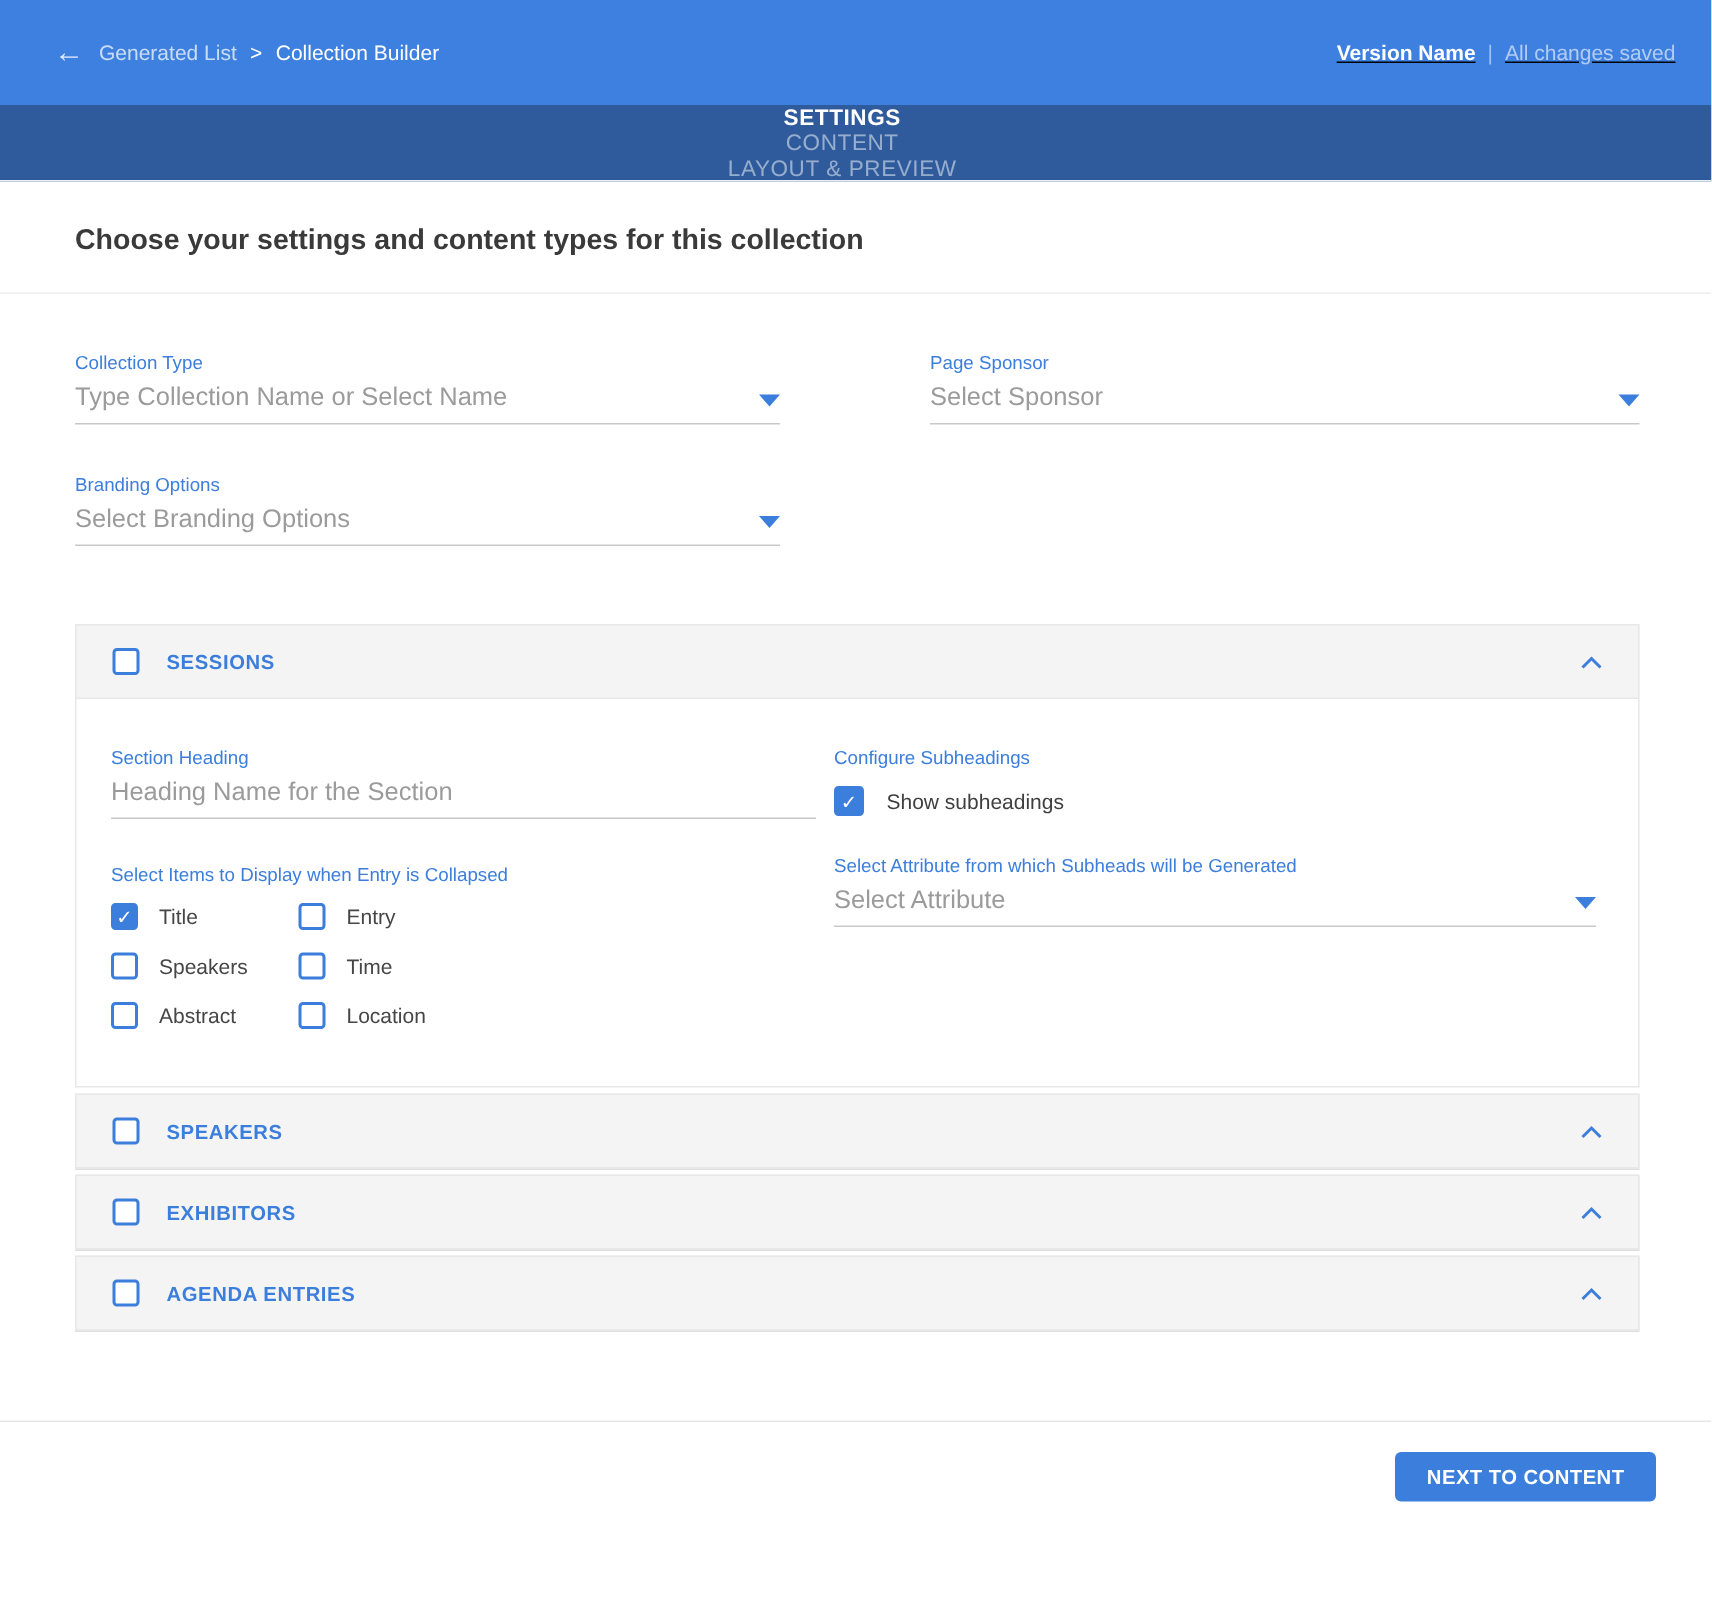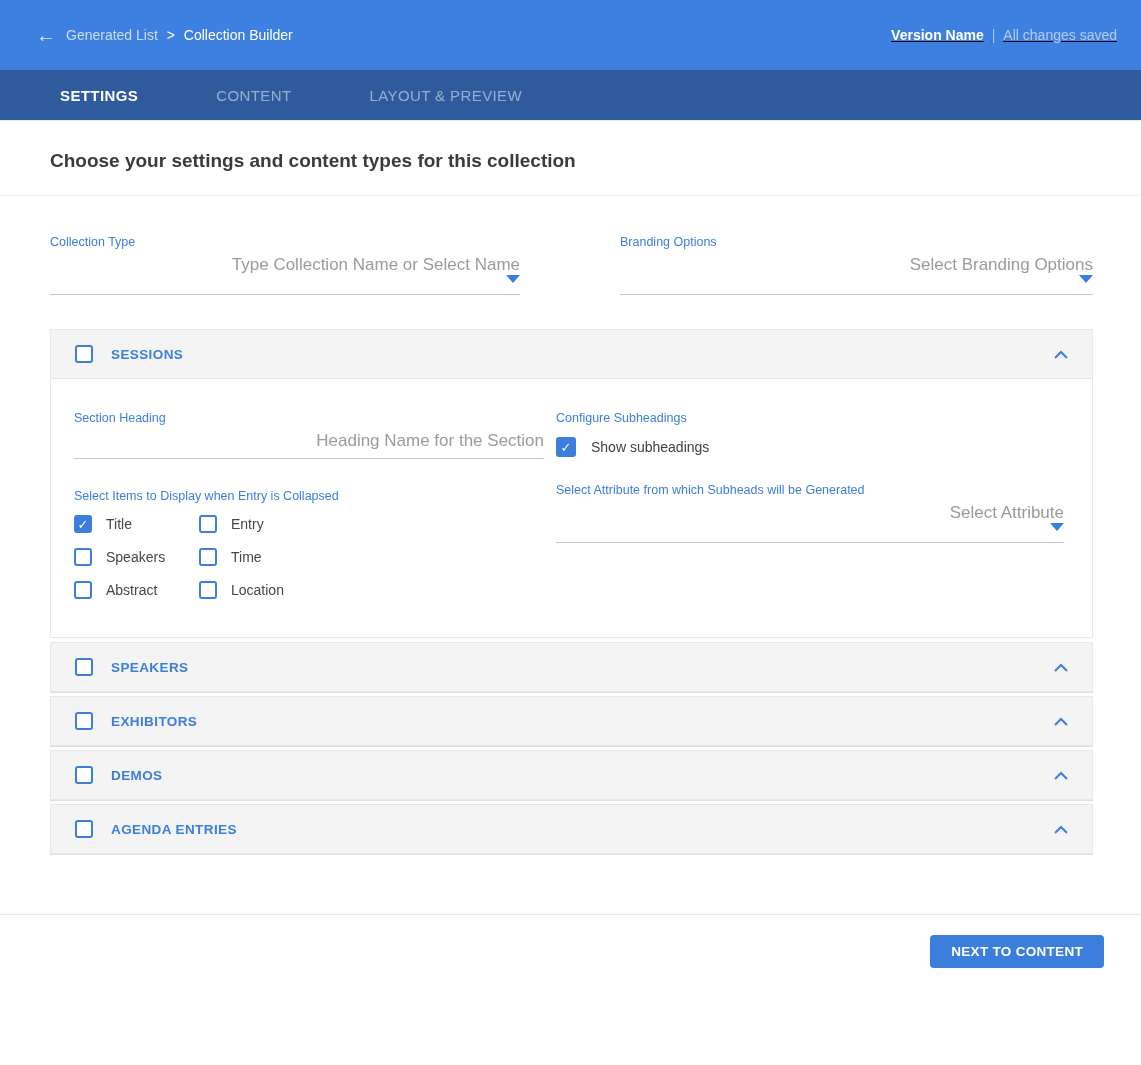--- a/index.html
+++ b/index.html
@@ -35,50 +35,51 @@
   .topbar-right{font-size:14px;display:flex;align-items:center;text-decoration:underline;}
   .version-name{color:#fff;font-weight:700;cursor:pointer;}
   .pipe{color:rgba(255,255,255,.5);margin:0 8px;}
   .save-status{color:rgba(255,255,255,.6);}
 
   
   .tabbar{
     height:51px;background:var(--tabbar-bg);
     display:flex;align-items:center;padding-left:60px;
     border-bottom:1px solid #e9eef5;
+    flex-direction:column;
   }
   .tab{font-size:15px;letter-spacing:.4px;color:rgba(255,255,255,.5);margin-right:78px;cursor:pointer;white-space:nowrap;}
   .tab.active{color:#fff;font-weight:700;}
 
   
   .page-title-wrap{padding:29px 50px 23px;border-bottom:1px solid #ededed;}
   .page-title-wrap h1{margin:0;font-size:19px;font-weight:700;color:var(--heading-text);}
 
   .content{padding:0 48px 0 50px;}
 
   
   .form-grid{
     margin-top:39px;display:grid;
     grid-template-columns:470px 473px;column-gap:100px;row-gap:33px;
   }
   .field label,.group-label{
     display:block;font-size:12.5px;color:var(--accent);margin-bottom:5px;
   }
   .control{
     display:flex;align-items:flex-end;justify-content:space-between;
-    border-bottom:1px solid var(--underline);padding-bottom:7px;cursor:pointer;flex-direction:column;
+    border-bottom:1px solid var(--underline);padding-bottom:7px;cursor:pointer;
   }
   .control .value{font-size:17px;color:var(--placeholder-text);line-height:21px;}
   .caret{
     width:0;height:0;border-left:7px solid transparent;border-right:7px solid transparent;
     border-top:8px solid var(--accent);margin-bottom:4px;flex:none;
   }
 
   
-  .sections{margin-top:34px;}
+  .sections{margin-top:52px;}
   .section-row{
     height:50px;background:var(--panel-bg);border:1px solid var(--panel-border);
     display:flex;align-items:center;padding:0 24px;cursor:pointer;
   }
   .collapsed-row{margin-top:4px;box-shadow:0 1px 0 #dedede;}
   .spacer{flex:1;}
   .checkbox{
     width:18px;height:18px;border:2px solid var(--accent);border-radius:3px;background:#fff;
     display:inline-flex;align-items:center;justify-content:center;flex:none;cursor:pointer;
   }
@@ -138,20 +139,27 @@
   <h1>Choose your settings and content types for this collection</h1>
 </section>
 
 <main class="content">
 
   <div class="form-grid">
     <div class="field">
       <label>Collection Type</label>
       <div class="control">
         <span class="value">Type Collection Name or Select Name</span>
+        <span class="caret"></span>
+      </div>
+    </div>
+    <div class="field">
+      <label>Page Sponsor</label>
+      <div class="control">
+        <span class="value">Select Sponsor</span>
         <span class="caret"></span>
       </div>
     </div>
     <div class="field">
       <label>Branding Options</label>
       <div class="control">
         <span class="value">Select Branding Options</span>
         <span class="caret"></span>
       </div>
     </div>
@@ -262,32 +270,20 @@
       </span>
       <span class="section-title">EXHIBITORS</span>
       <span class="spacer"></span>
       <span class="chevron">
         <svg width="14" height="9" viewBox="0 0 14 9">
             <path d="M1 8l6-6 6 6" fill="none" stroke="currentColor" stroke-width="2"></path>
           </svg>
       </span>
     </div>
 
-    <div class="section-row collapsed-row">
-      <span class="checkbox">
-        
-      </span>
-      <span class="section-title">DEMOS</span>
-      <span class="spacer"></span>
-      <span class="chevron">
-        <svg width="14" height="9" viewBox="0 0 14 9">
-            <path d="M1 8l6-6 6 6" fill="none" stroke="currentColor" stroke-width="2"></path>
-          </svg>
-      </span>
-    </div>
 
     <div class="section-row collapsed-row">
       <span class="checkbox">
         
       </span>
       <span class="section-title">AGENDA ENTRIES</span>
       <span class="spacer"></span>
       <span class="chevron">
         <svg width="14" height="9" viewBox="0 0 14 9">
             <path d="M1 8l6-6 6 6" fill="none" stroke="currentColor" stroke-width="2"></path>

